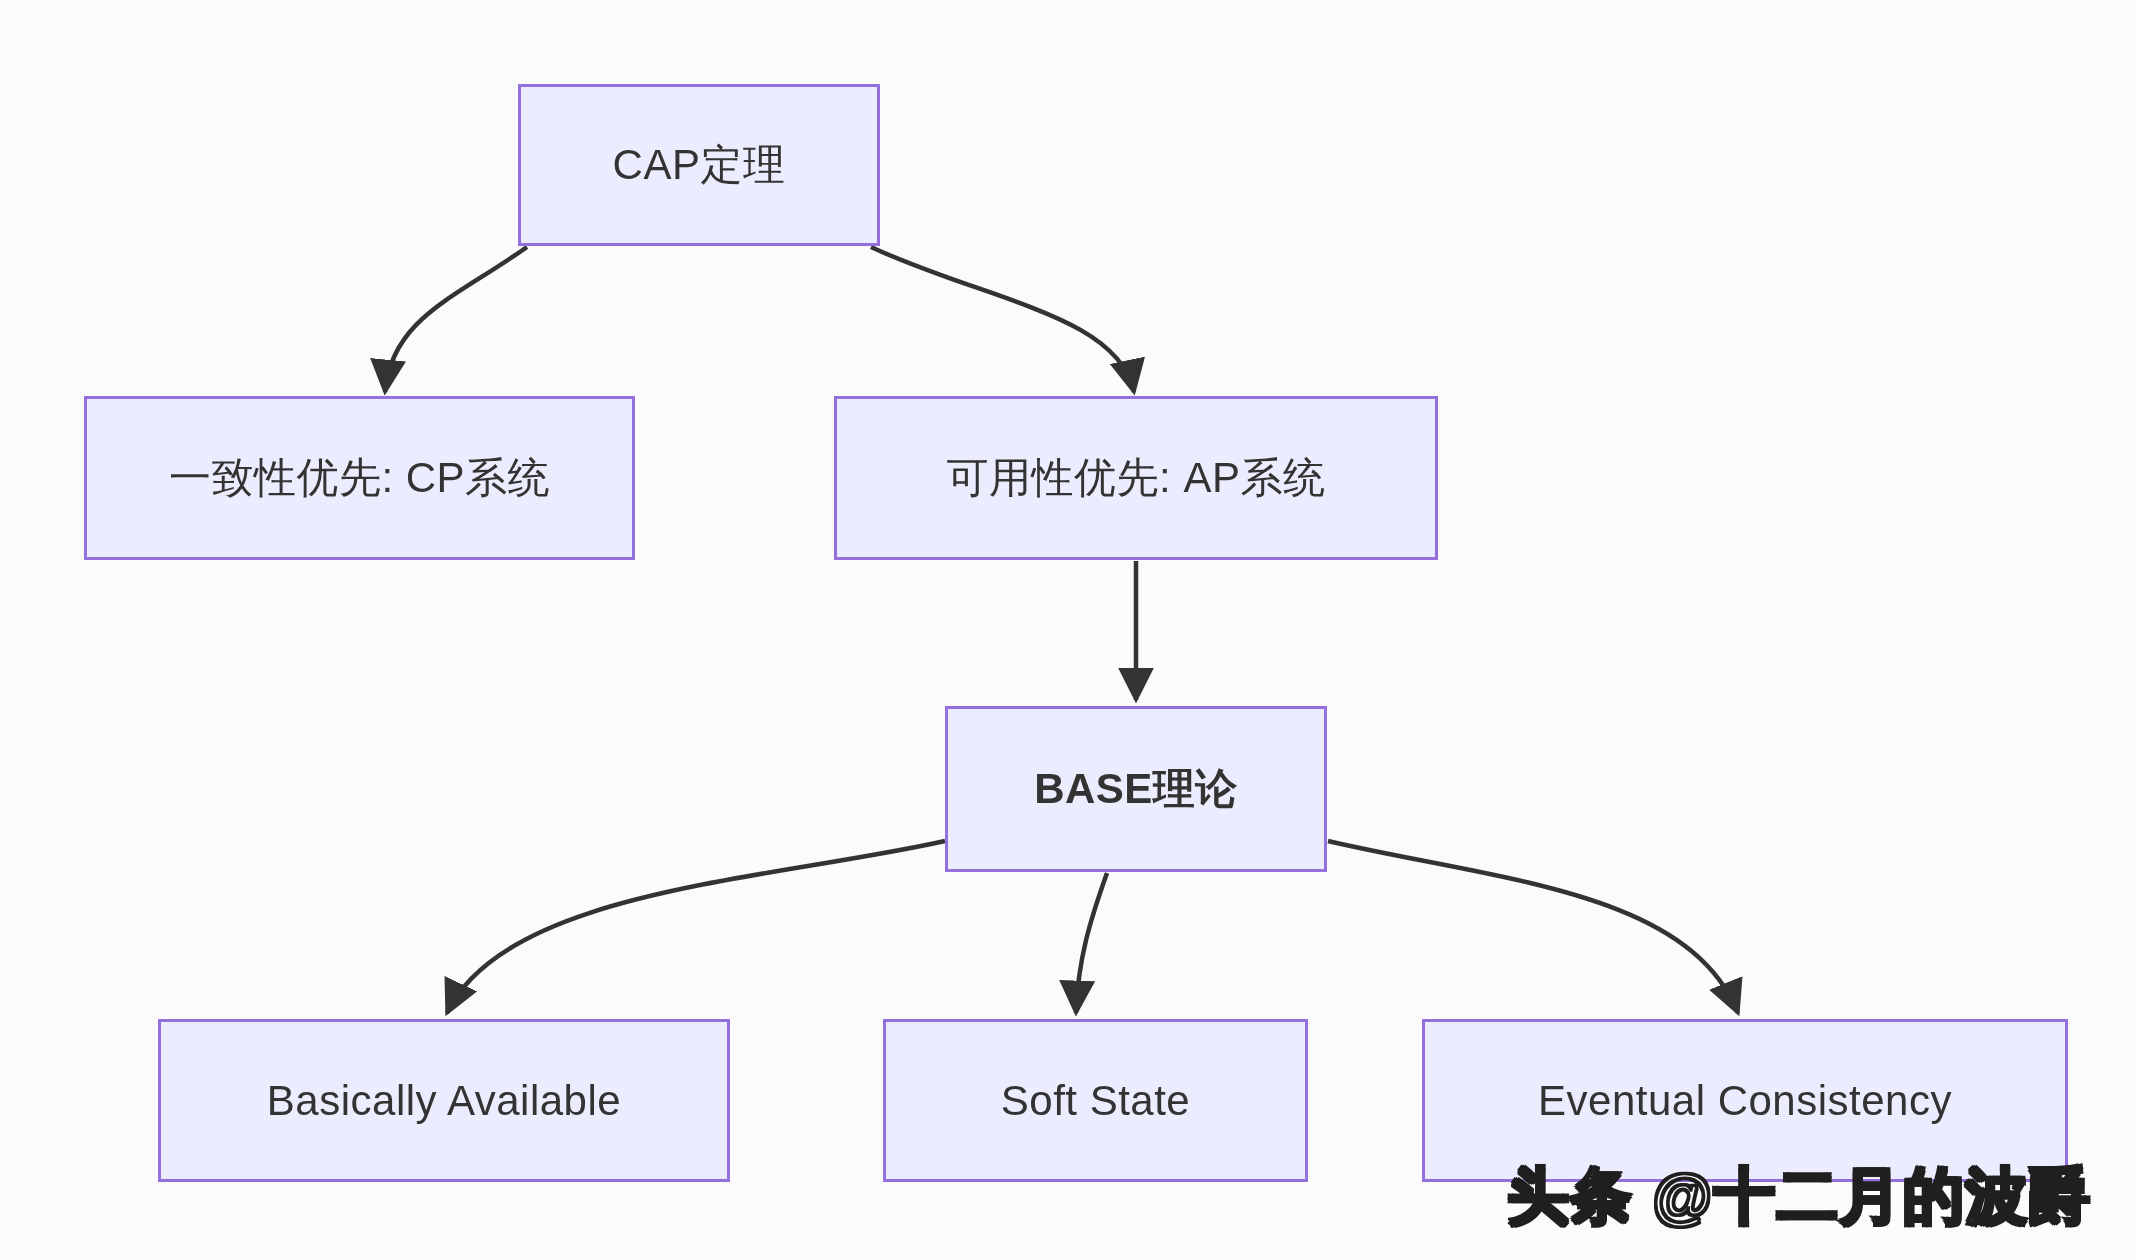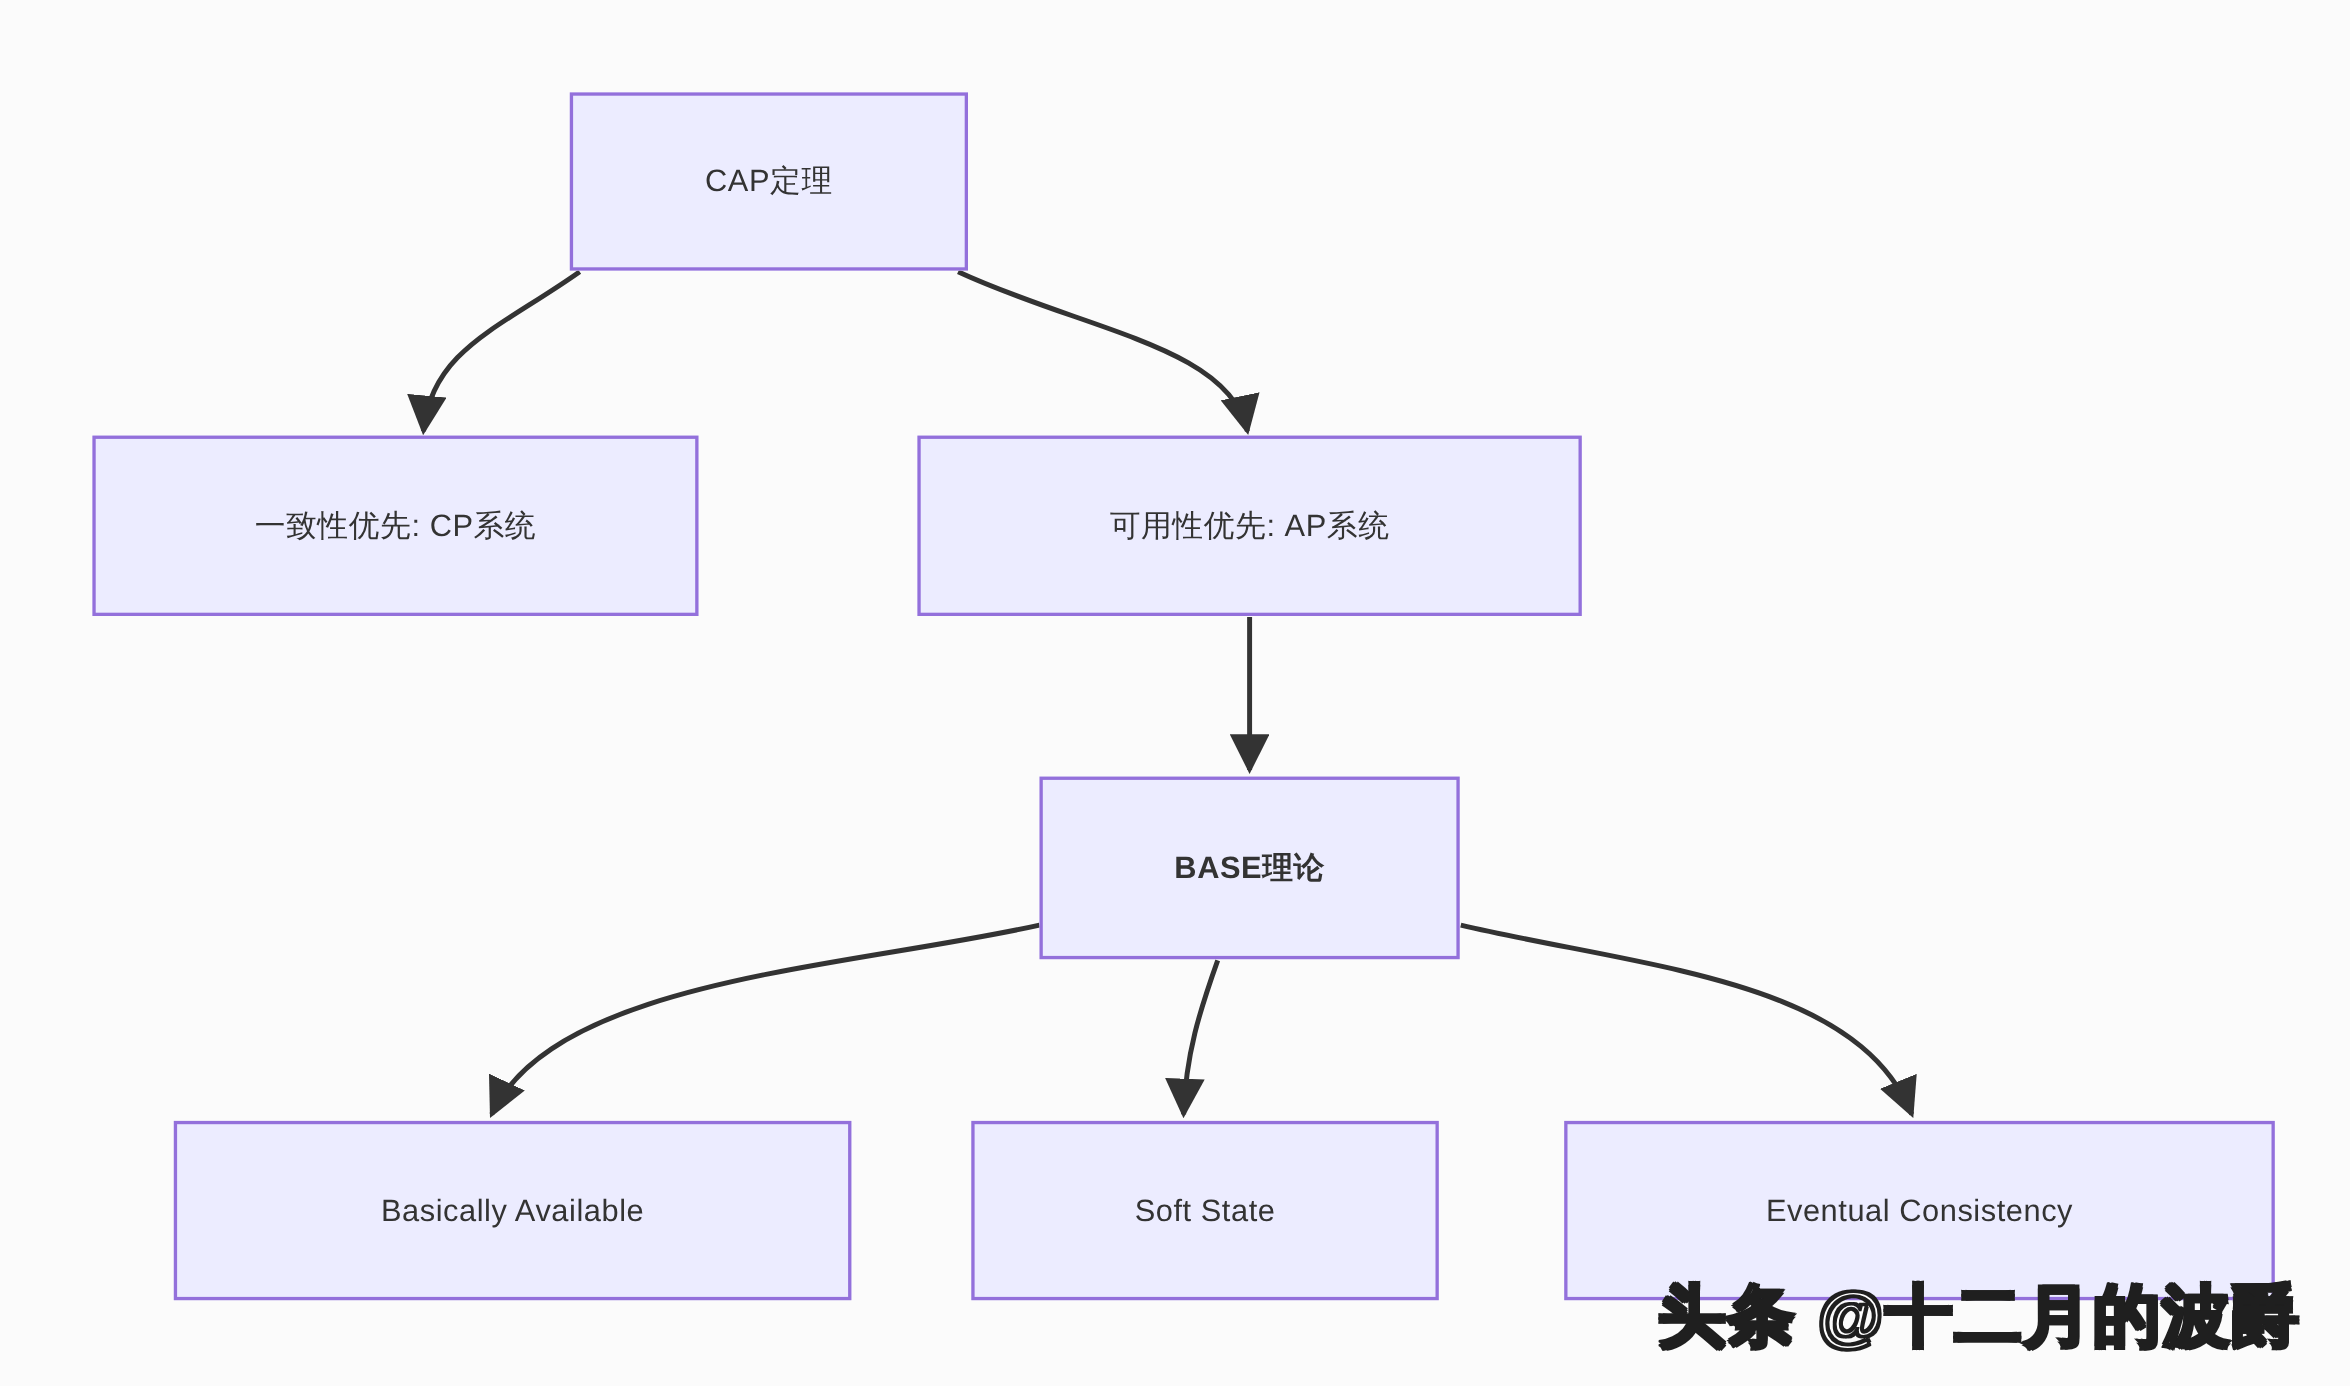--- a/index.html
+++ b/index.html
@@ -42,29 +42,29 @@
   }
   .node {
     position: absolute;
     background: var(--node-fill);
     border: 3px solid var(--node-border);
     color: var(--node-text);
     display: flex;
     align-items: center;
     justify-content: center;
     text-align: left;
-    font-size: 28px;
+    font-size: 42px;
     font-weight: 400;
     letter-spacing: 0.5px;
   }
   .node-cap  { left: 518px;  top: 84px;   width: 362px; height: 162px; }
   .node-cp   { left: 84px;   top: 396px;  width: 551px; height: 164px; }
   .node-ap   { left: 834px;  top: 396px;  width: 604px; height: 164px; }
   .node-base { left: 945px;  top: 706px;  width: 382px; height: 166px; font-weight: bold; }
-  .node-ba   { left: 158px;  top: 1019px; width: 616px; height: 163px; }
+  .node-ba   { left: 158px;  top: 1019px; width: 572px; height: 163px; }
   .node-ss   { left: 883px;  top: 1019px; width: 425px; height: 163px; }
   .node-ec   { left: 1422px; top: 1019px; width: 646px; height: 163px; }
   .watermark {
     position: absolute;
     right: 44px;
     bottom: 22px;
     font-size: 61px;
     font-weight: bold;
     color: #ffffff;
     -webkit-text-stroke: 3px #1f1f1f;

